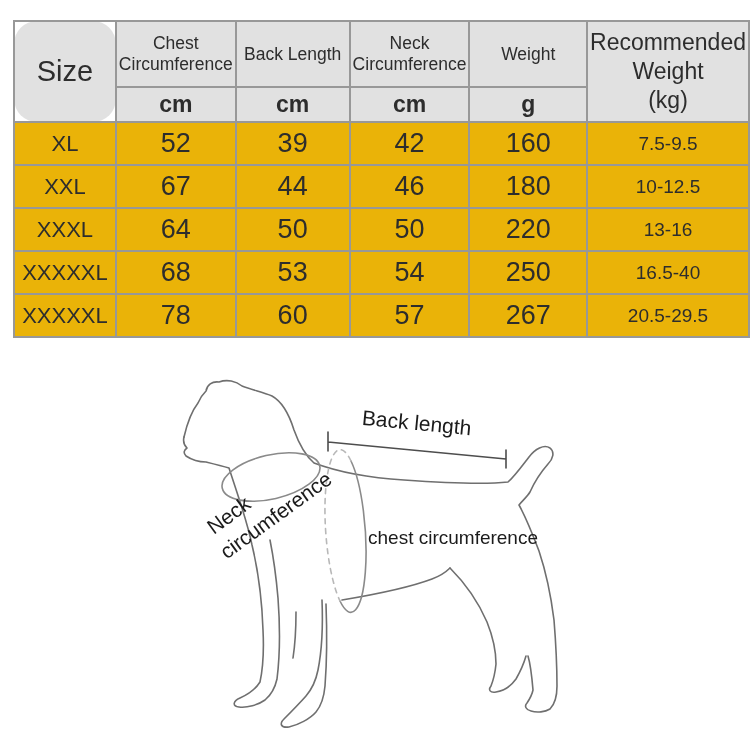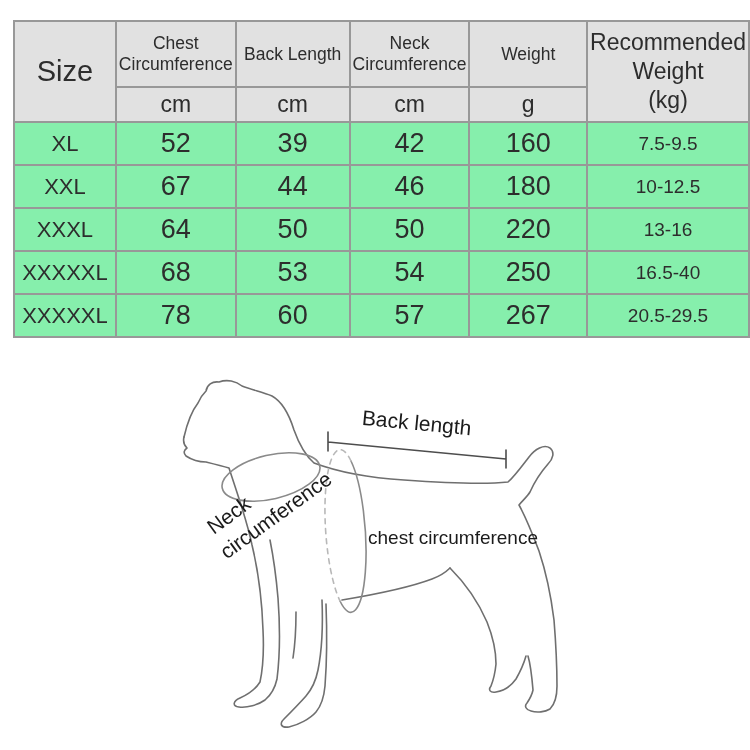--- a/index.html
+++ b/index.html
@@ -24,30 +24,30 @@
     top: 20px;
     border-collapse: collapse;
     table-layout: fixed;
   }
   table.size-table td {
     border: 2px solid #989898;
     text-align: center;
     vertical-align: middle;
     color: #2d2d2d;
     padding: 0 2px;
-    background: #86efac;
+    background: #eab308;
   }
   tr.hrow1 td, tr.hrow2 td { background: #e1e1e1; }
   tr.hrow1 { height: 66px; }
   tr.hrow2 { height: 35px; }
   tr.drow  { height: 43px; }
-  td.size-h { font-size: 29px; color: #333333; }
+  td.size-h { font-size: 29px; color: #333333; border-radius: 23px; }
   td.col-h  { font-size: 17.5px; line-height: 1.18; color: #383838; }
   td.rec-h  { font-size: 23px; line-height: 1.25; white-space: pre-line; color: #383838; }
-  td.unit   { font-size: 23px; font-weight: normal; color: #2a2a2a; }
+  td.unit   { font-size: 23px; font-weight: bold; color: #2a2a2a; }
   td.cell-size { font-size: 22px; color: #2e2e2e; }
   td.cell-num  { font-size: 27px; color: #262626; }
   td.cell-rec  { font-size: 19px; color: #2a2a2a; }
   
   svg.diagram {
     position: absolute;
     left: 0;
     top: 0;
     width: 750px;
     height: 750px;

